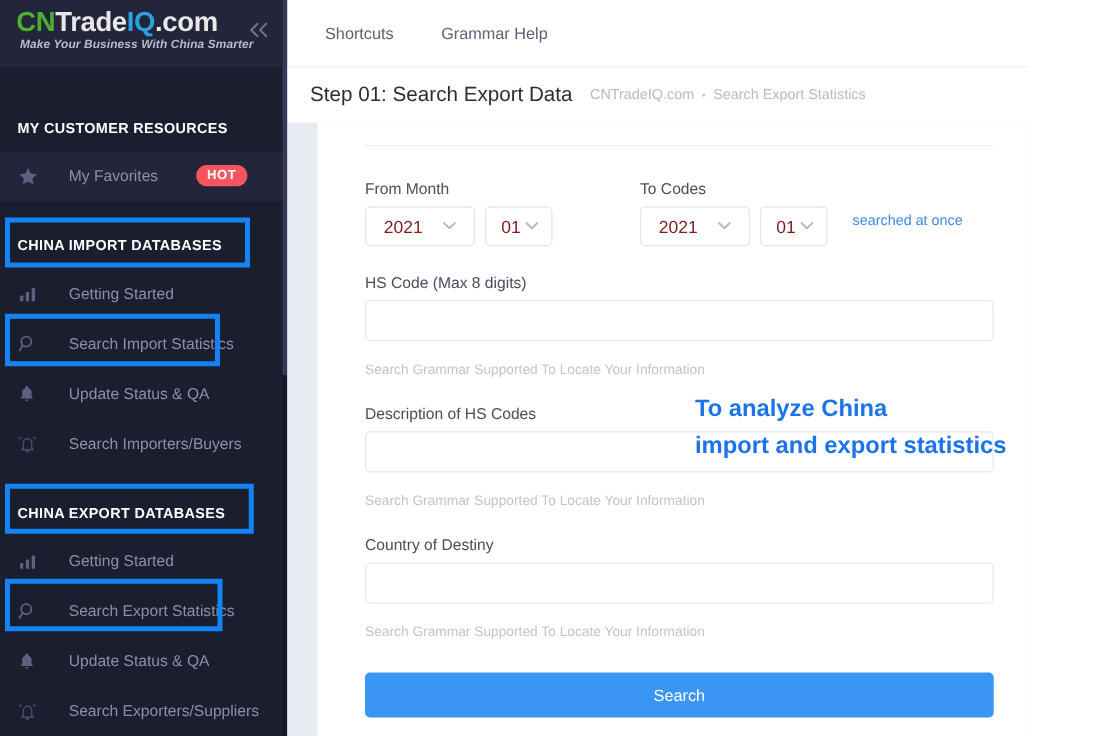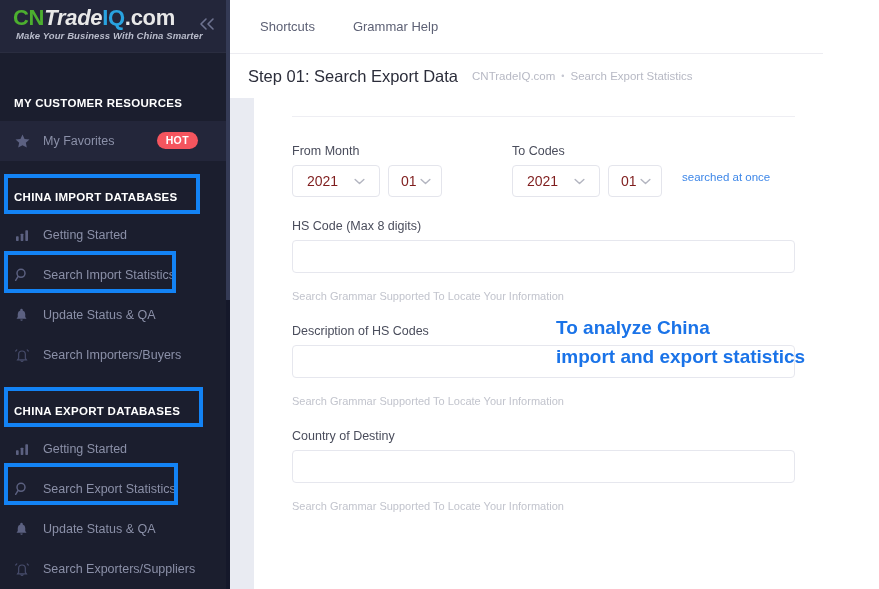--- a/index.html
+++ b/index.html
@@ -39,21 +39,21 @@
   .logo-text {
     position: absolute;
     left: 13px; top: 6px;
     font-size: 22px;
     font-weight: bold;
     letter-spacing: -0.3px;
     line-height: 24px;
     white-space: nowrap;
   }
   .logo-cn { color: #4caf2f; }
-  .logo-trade { color: #e8e8e8; font-style: italic; }
+  .logo-trade { color: #e8e8e8; }
   .logo-iq { color: #29a3e0; }
   .logo-com { color: #e8e8e8; }
   .logo-tagline {
     position: absolute;
     left: 16px; top: 30px;
     font-size: 9.5px;
     font-style: italic;
     font-weight: bold;
     color: #b9bccb;
     white-space: nowrap;
@@ -87,20 +87,21 @@
   .side-item {
     position: relative;
     height: 40px;
     display: flex;
     align-items: center;
     padding-left: 14px;
     color: #8b90a8;
     font-size: 12.5px;
     cursor: pointer;
     white-space: nowrap;
+    gap: 12px;
   }
   .side-item.active-bg { background: #23263a; }
   .side-item .ico {
     width: 26px;
     min-width: 26px;
     display: flex;
     align-items: center;
     justify-content: flex-start;
     color: #5c6181;
   }
@@ -537,20 +538,21 @@
             <input class="txt-input" type="text" value="" placeholder="" style="">
             <div class="field-hint">Search Grammar Supported To Locate Your Information</div>
           </div>
 
           <div class="field-block">
             <div class="field-label">Country of Destiny</div>
             <input class="txt-input" type="text" value="" placeholder="" style="">
             <div class="field-hint">Search Grammar Supported To Locate Your Information</div>
           </div>
 
+          <button class="search-btn">Search</button>
         </div>
       </div>
     </div>
   </div>
 
   <div class="annotation-text">
     <div>To analyze China</div>
     <div>import and export statistics</div>
   </div>
 

